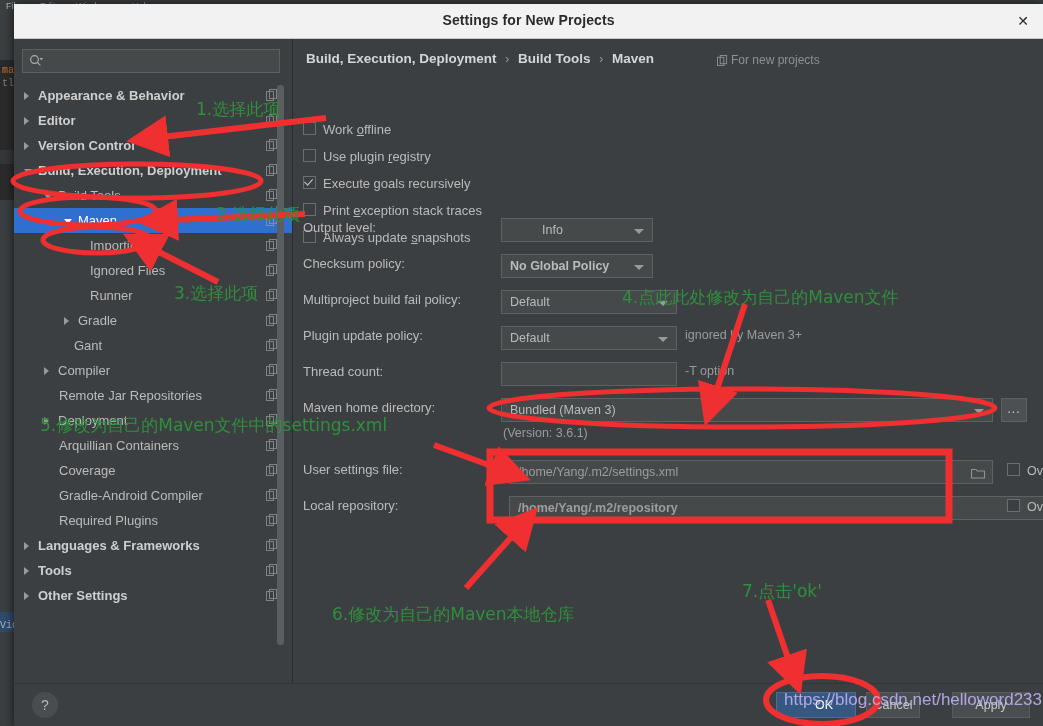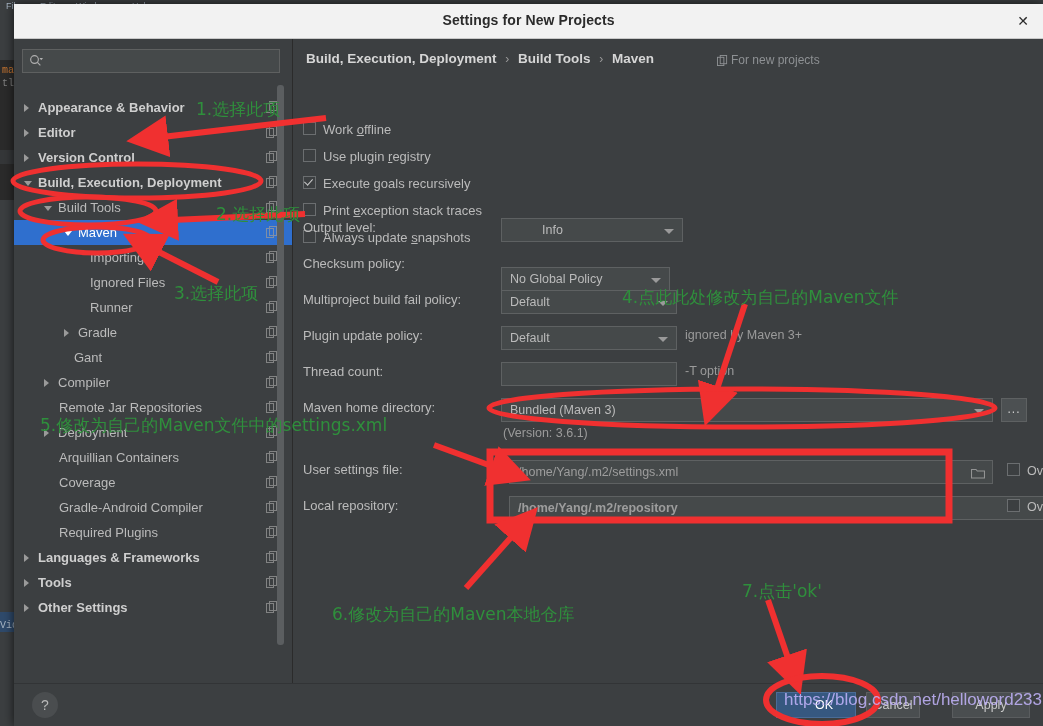--- a/index.html
+++ b/index.html
@@ -52,21 +52,21 @@
   }
   #searchwrap{position:absolute;left:8px;top:10px;width:258px;height:24px;}
   #search-box{
     width:100%;height:100%;box-sizing:border-box;
     background:#45494a;border:1px solid #5e6060;
     color:#bbbbbb;font-size:12px;padding-left:26px;
     font-family:"Liberation Sans",sans-serif;outline:none;
   }
   #search-icon{position:absolute;left:7px;top:5px;width:14px;height:14px;pointer-events:none;}
 
-  #tree{position:absolute;left:0;top:56px;width:278px;height:600px;overflow:hidden;}
+  #tree{position:absolute;left:0;top:44px;width:278px;height:600px;overflow:hidden;}
   .row{position:relative;height:25px;line-height:25px;color:#bbbbbb;font-size:13px;white-space:nowrap;}
   .row.sel{background:#2f6fce;color:#ffffff;}
   .row.bold{font-weight:bold;color:#cfcfcf;}
   .arrow{position:absolute;width:0;height:0;top:9px;
          border-left:5px solid #9a9a9a;border-top:4px solid transparent;border-bottom:4px solid transparent;}
   .arrow.down{border-left:4px solid transparent;border-right:4px solid transparent;
               border-top:5px solid #9a9a9a;border-bottom:none;top:11px;}
   .row.sel .arrow.down{border-top-color:#ffffff;}
   .lbl{position:absolute;}
   .copyicon{position:absolute;right:14px;top:6px;width:12px;height:12px;opacity:.75;}
@@ -349,23 +349,23 @@
 
       <div id="checkbox-group">
           <div class="chk-row" style="top: 83px;"><span class="cbox"></span><span>Work </span><span class="u">o</span><span>ffline</span></div>
           <div class="chk-row" style="top: 110px;"><span class="cbox"></span><span>Use plugin </span><span class="u">r</span><span>egistry</span></div>
           <div class="chk-row" style="top: 137px;"><span class="cbox on"></span><span>Execute </span><span class="u">g</span><span>oals recursively</span></div>
           <div class="chk-row" style="top: 164px;"><span class="cbox"></span><span>Print </span><span class="u">e</span><span>xception stack traces</span></div>
           <div class="chk-row" style="top: 191px;"><span class="cbox"></span><span>Always update </span><span class="u">s</span><span>napshots</span></div>
         </div>
       <div id="field-group">
           <div class="f-label" style="left: 10px; top: 181px;">Output level:</div>
-          <div class="combo" style="left: 208px; top: 179px; width: 182px; padding-left: 40px;"><span>Info</span><span class="carat"></span></div>
+          <div class="combo" style="left: 208px; top: 179px; width: 152px; padding-left: 40px;"><span>Info</span><span class="carat"></span></div>
           <div class="f-label" style="left: 10px; top: 217px;">Checksum policy:</div>
-          <div class="combo" style="left: 208px; top: 228px; width: 169px;"><span>No Global Policy</span><span class="carat"></span></div>
+          <div class="combo" style="left: 208px; top: 215px; width: 152px; font-weight: bold;"><span>No Global Policy</span><span class="carat"></span></div>
           <div class="f-label" style="left: 10px; top: 253px;">Multiproject build fail policy:</div>
           <div class="combo" style="left: 208px; top: 251px; width: 176px;"><span>Default</span><span class="carat"></span></div>
           <div class="f-label" style="left: 10px; top: 289px;">Plugin update policy:</div>
           <div class="combo" style="left: 208px; top: 287px; width: 176px;"><span>Default</span><span class="carat"></span></div>
           <div class="hint" style="left: 392px; top: 289px;">ignored by Maven 3+</div>
           <div class="f-label" style="left: 10px; top: 325px;">Thread count:</div>
           <div class="txtfield" style="left: 208px; top: 323px; width: 176px;"><span></span></div>
           <div class="hint" style="left: 392px; top: 325px;">-T option</div>
           <div class="f-label" style="left: 10px; top: 361px;">Maven home directory:</div>
           <div class="combo" style="left: 208px; top: 359px; width: 492px;"><span>Bundled (Maven 3)</span><span class="carat"></span></div>

